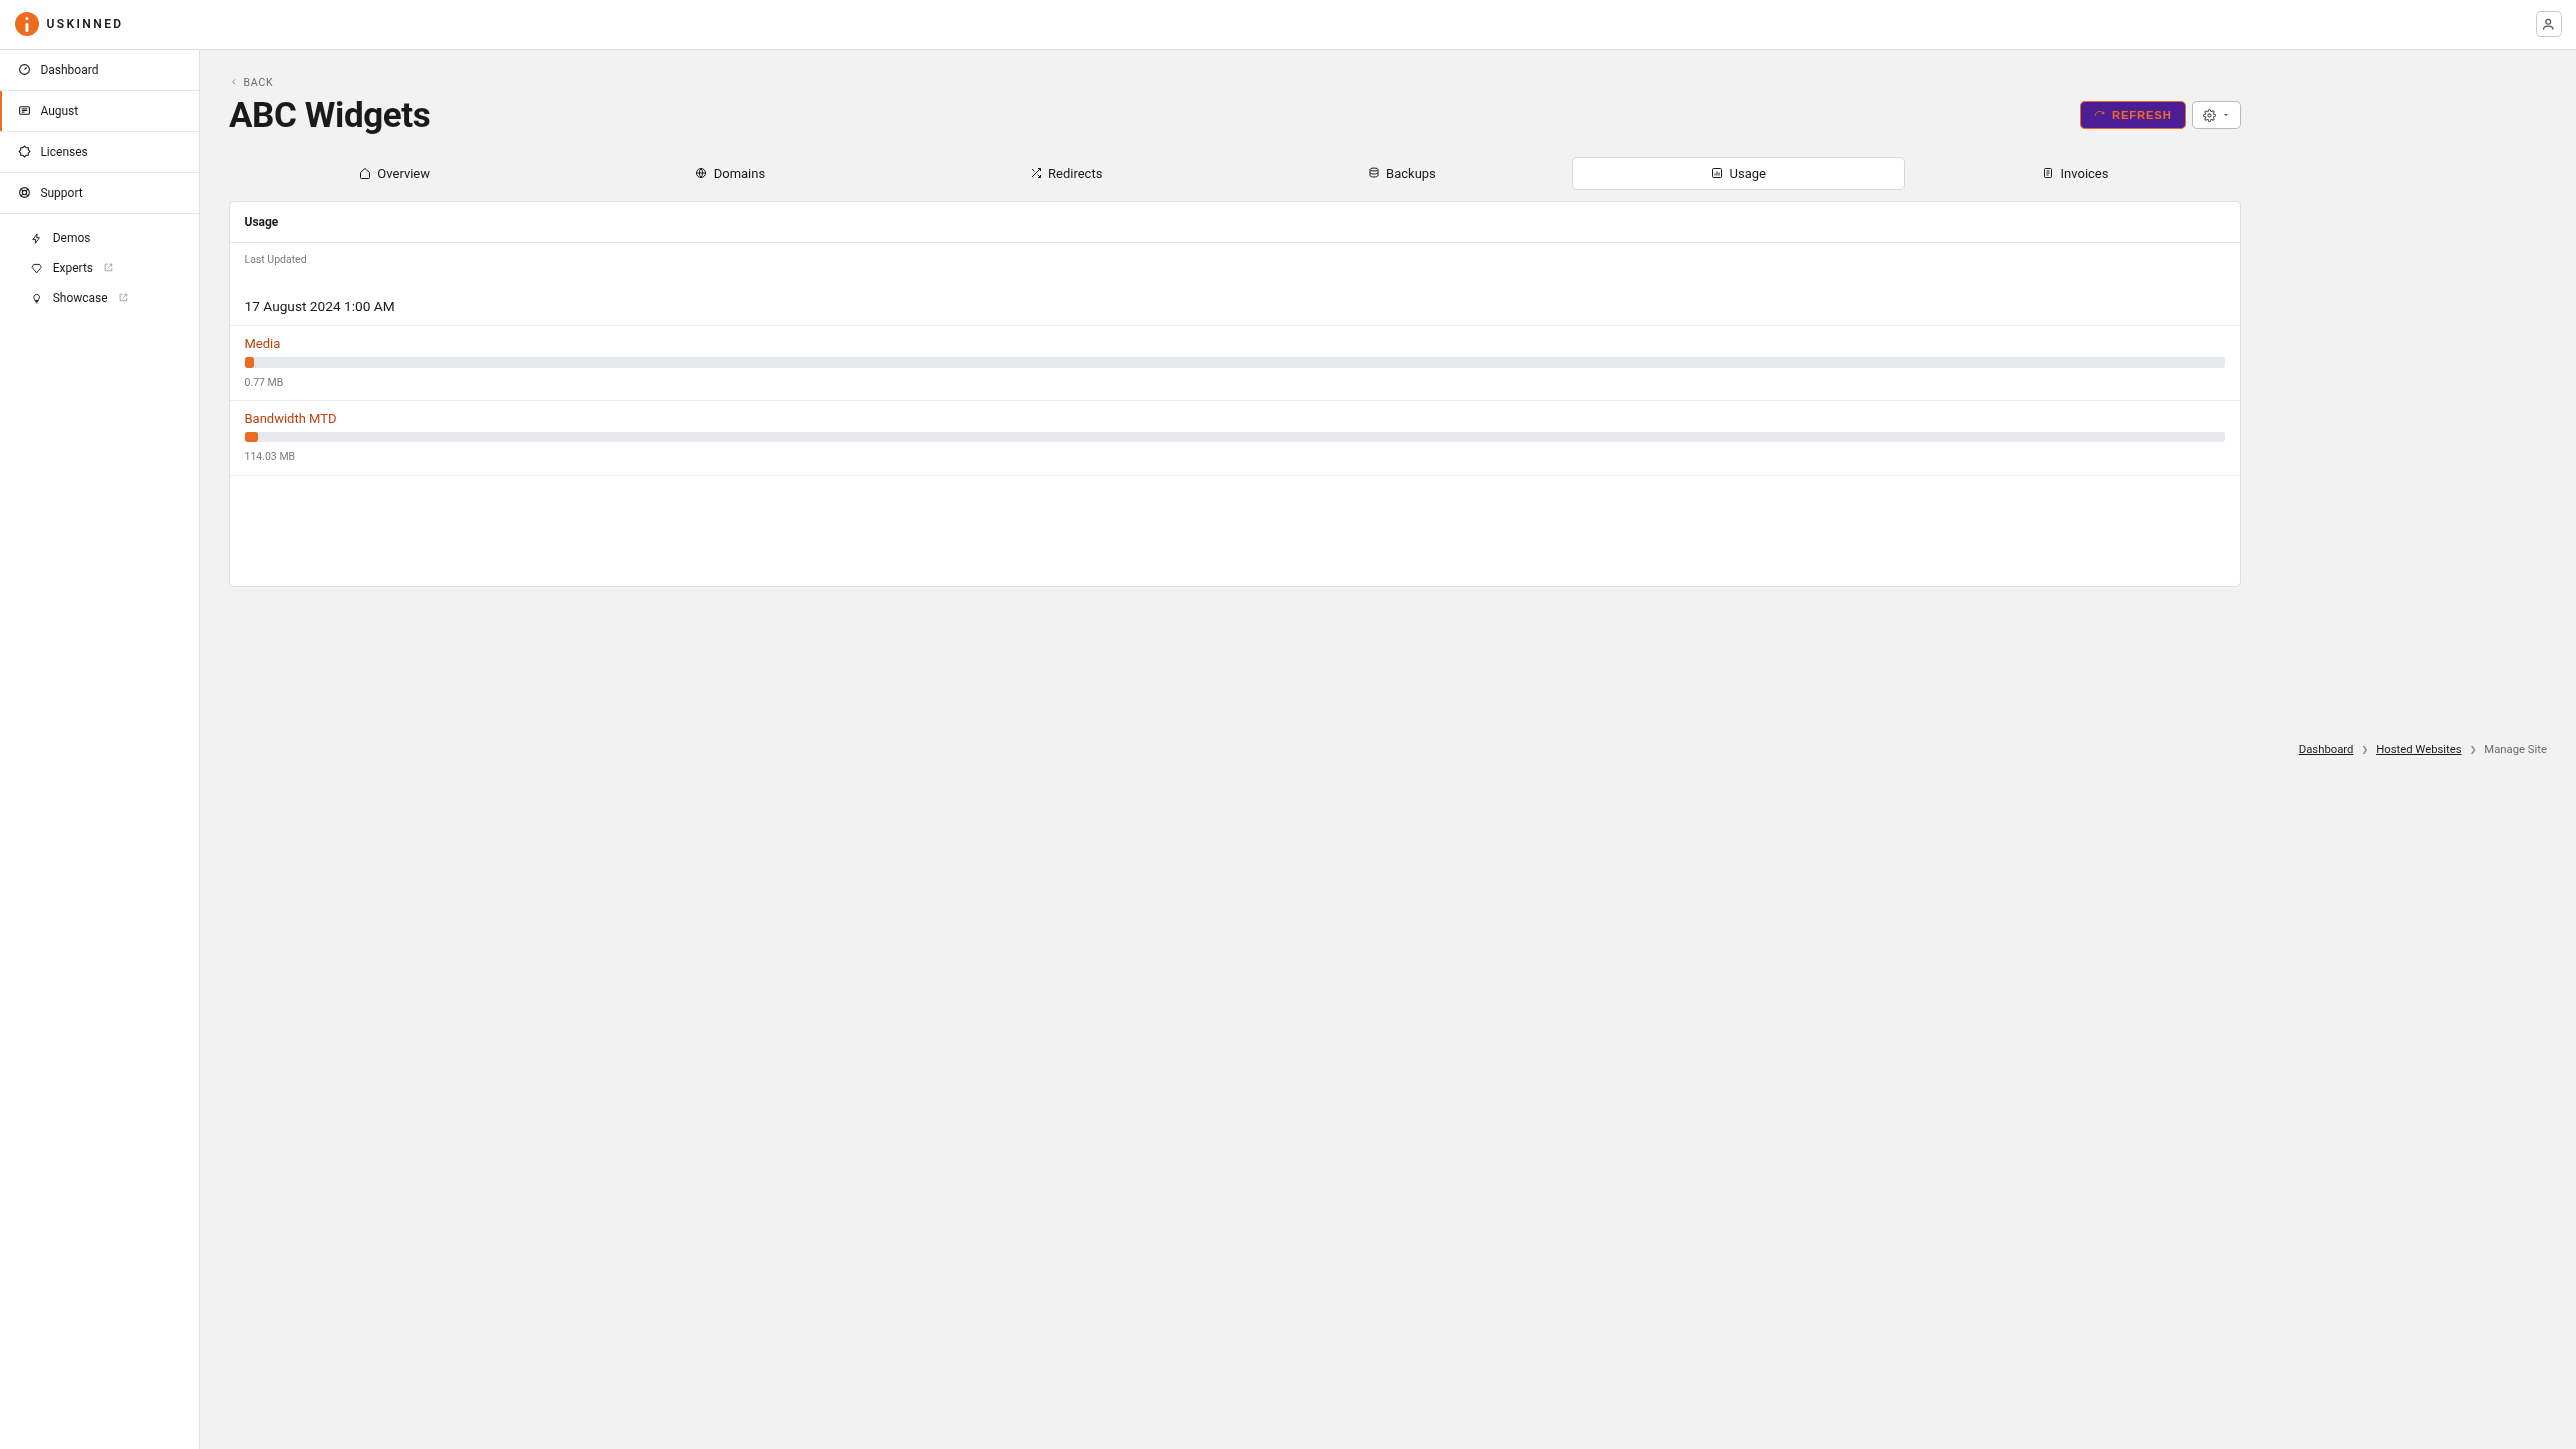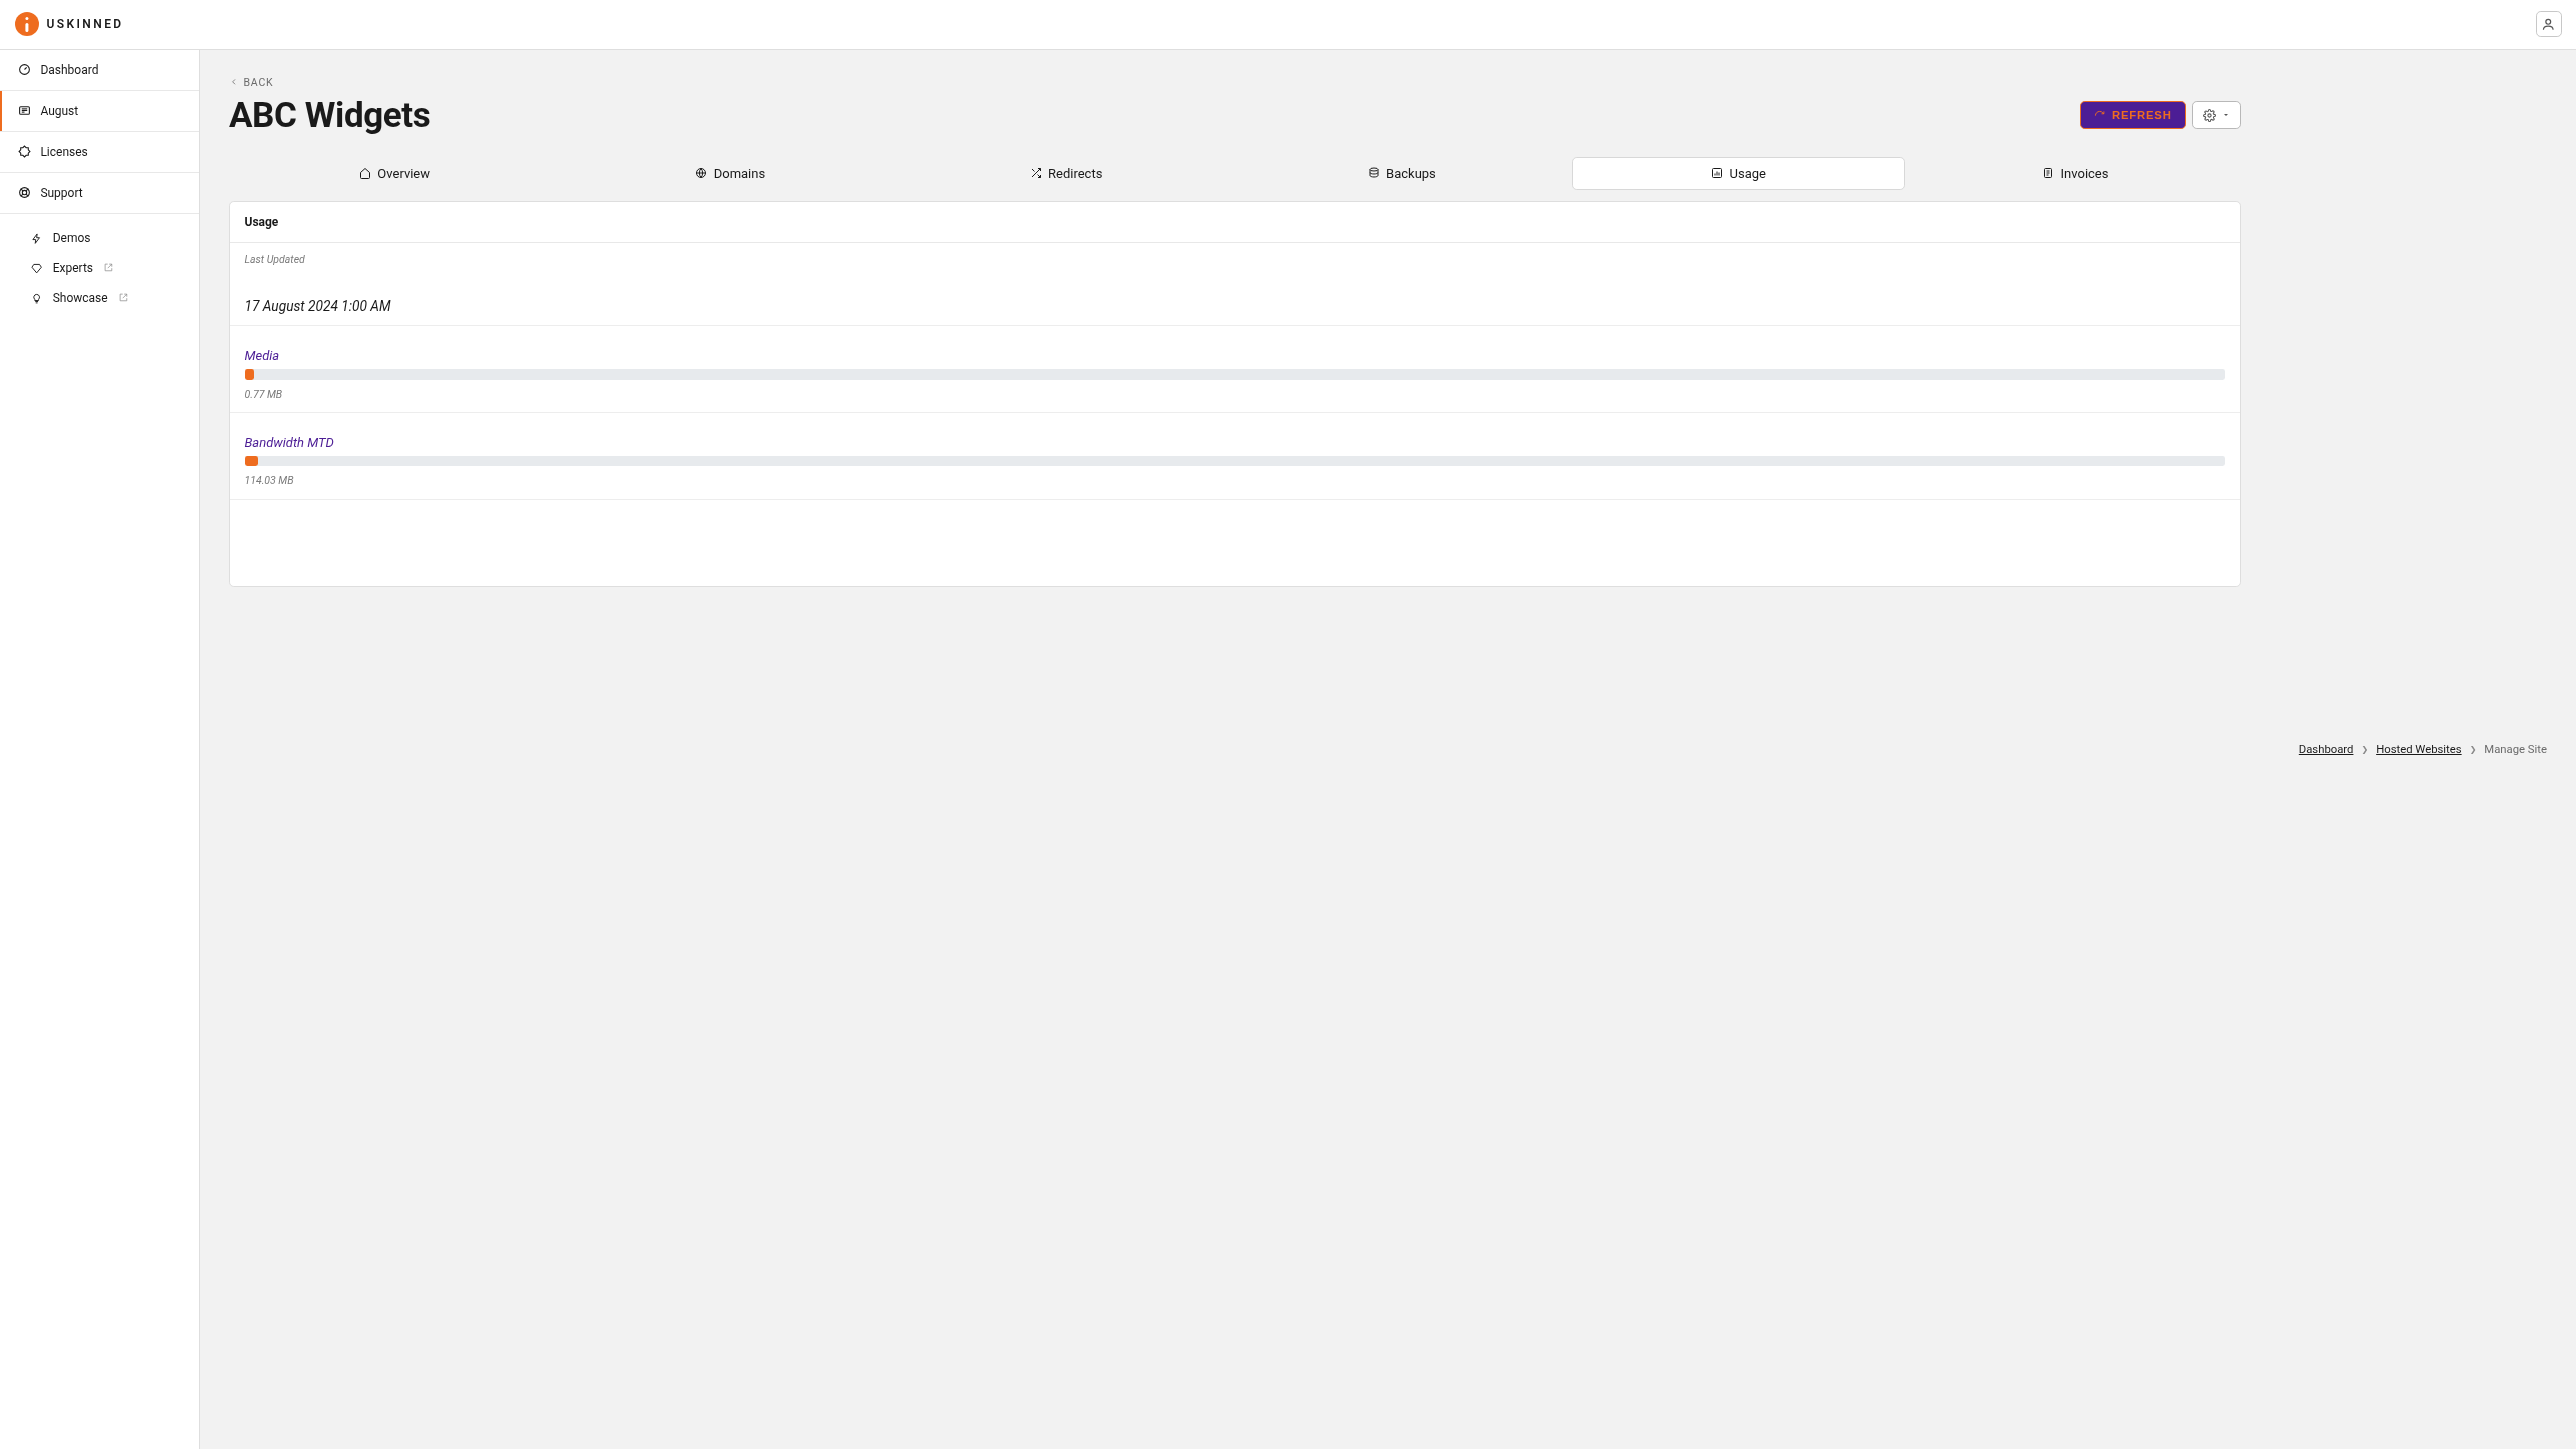--- a/index.html
+++ b/index.html
@@ -231,21 +231,20 @@
 }
 .panel-header {
   padding: 13px 14.5px;
   border-bottom: 0.8px solid #e8e8e8;
   font-weight: 700;
   font-size: 12px;
 }
 .panel-row {
   padding: 9.7px 14.5px 11.3px 14.5px;
   border-bottom: 0.8px solid #ededed;
-  font-style: italic;
 }
 .panel-row .label {
   color: #7a7a7a;
   font-size: 10.5px;
   margin-bottom: 3.2px;
 }
 .panel-row .value {
   font-size: 13.7px;
   color: #1a1a1a;
   margin-top: 32px;
@@ -260,23 +259,22 @@
 .progress-fill {
   height: 100%;
   background: #ee6c1f;
   border-radius: 2.4px;
 }
 .progress-caption {
   color: #7a7a7a;
   font-size: 10.5px;
 }
 .metric-title {
-  color: #4c1d95;
+  color: #c2410c;
   font-size: 13px;
-  margin-top: 12px;
 }
 .breadcrumb-bar {
   padding: 16px 29px;
   display: flex;
   align-items: center;
   gap: 8px;
   font-size: 11.3px;
   color: #6b6b6b;
 }
 .breadcrumb-bar a {

